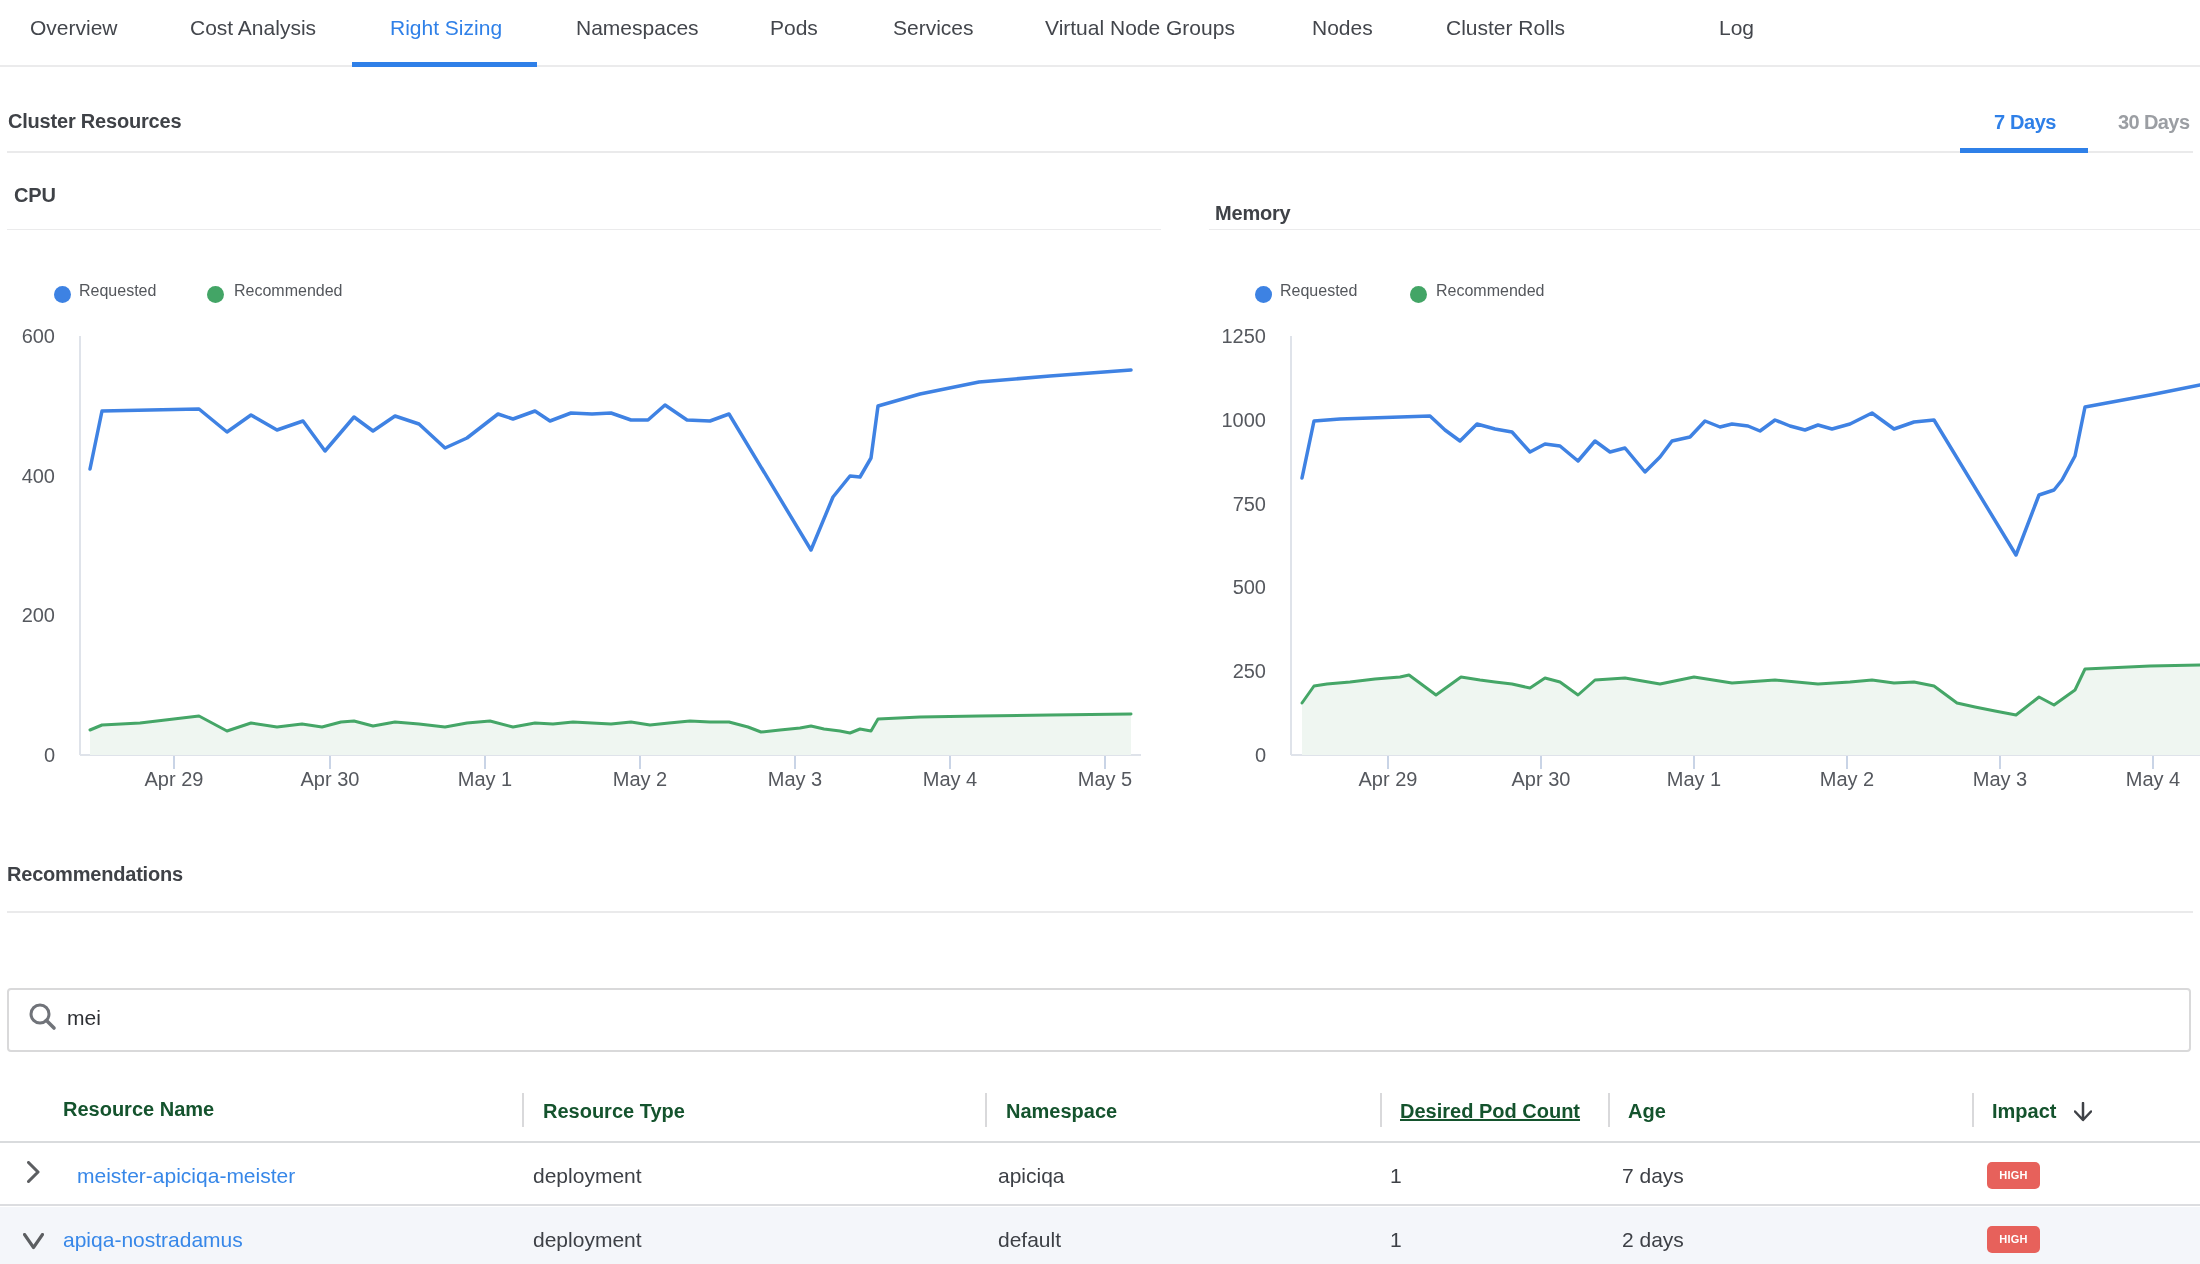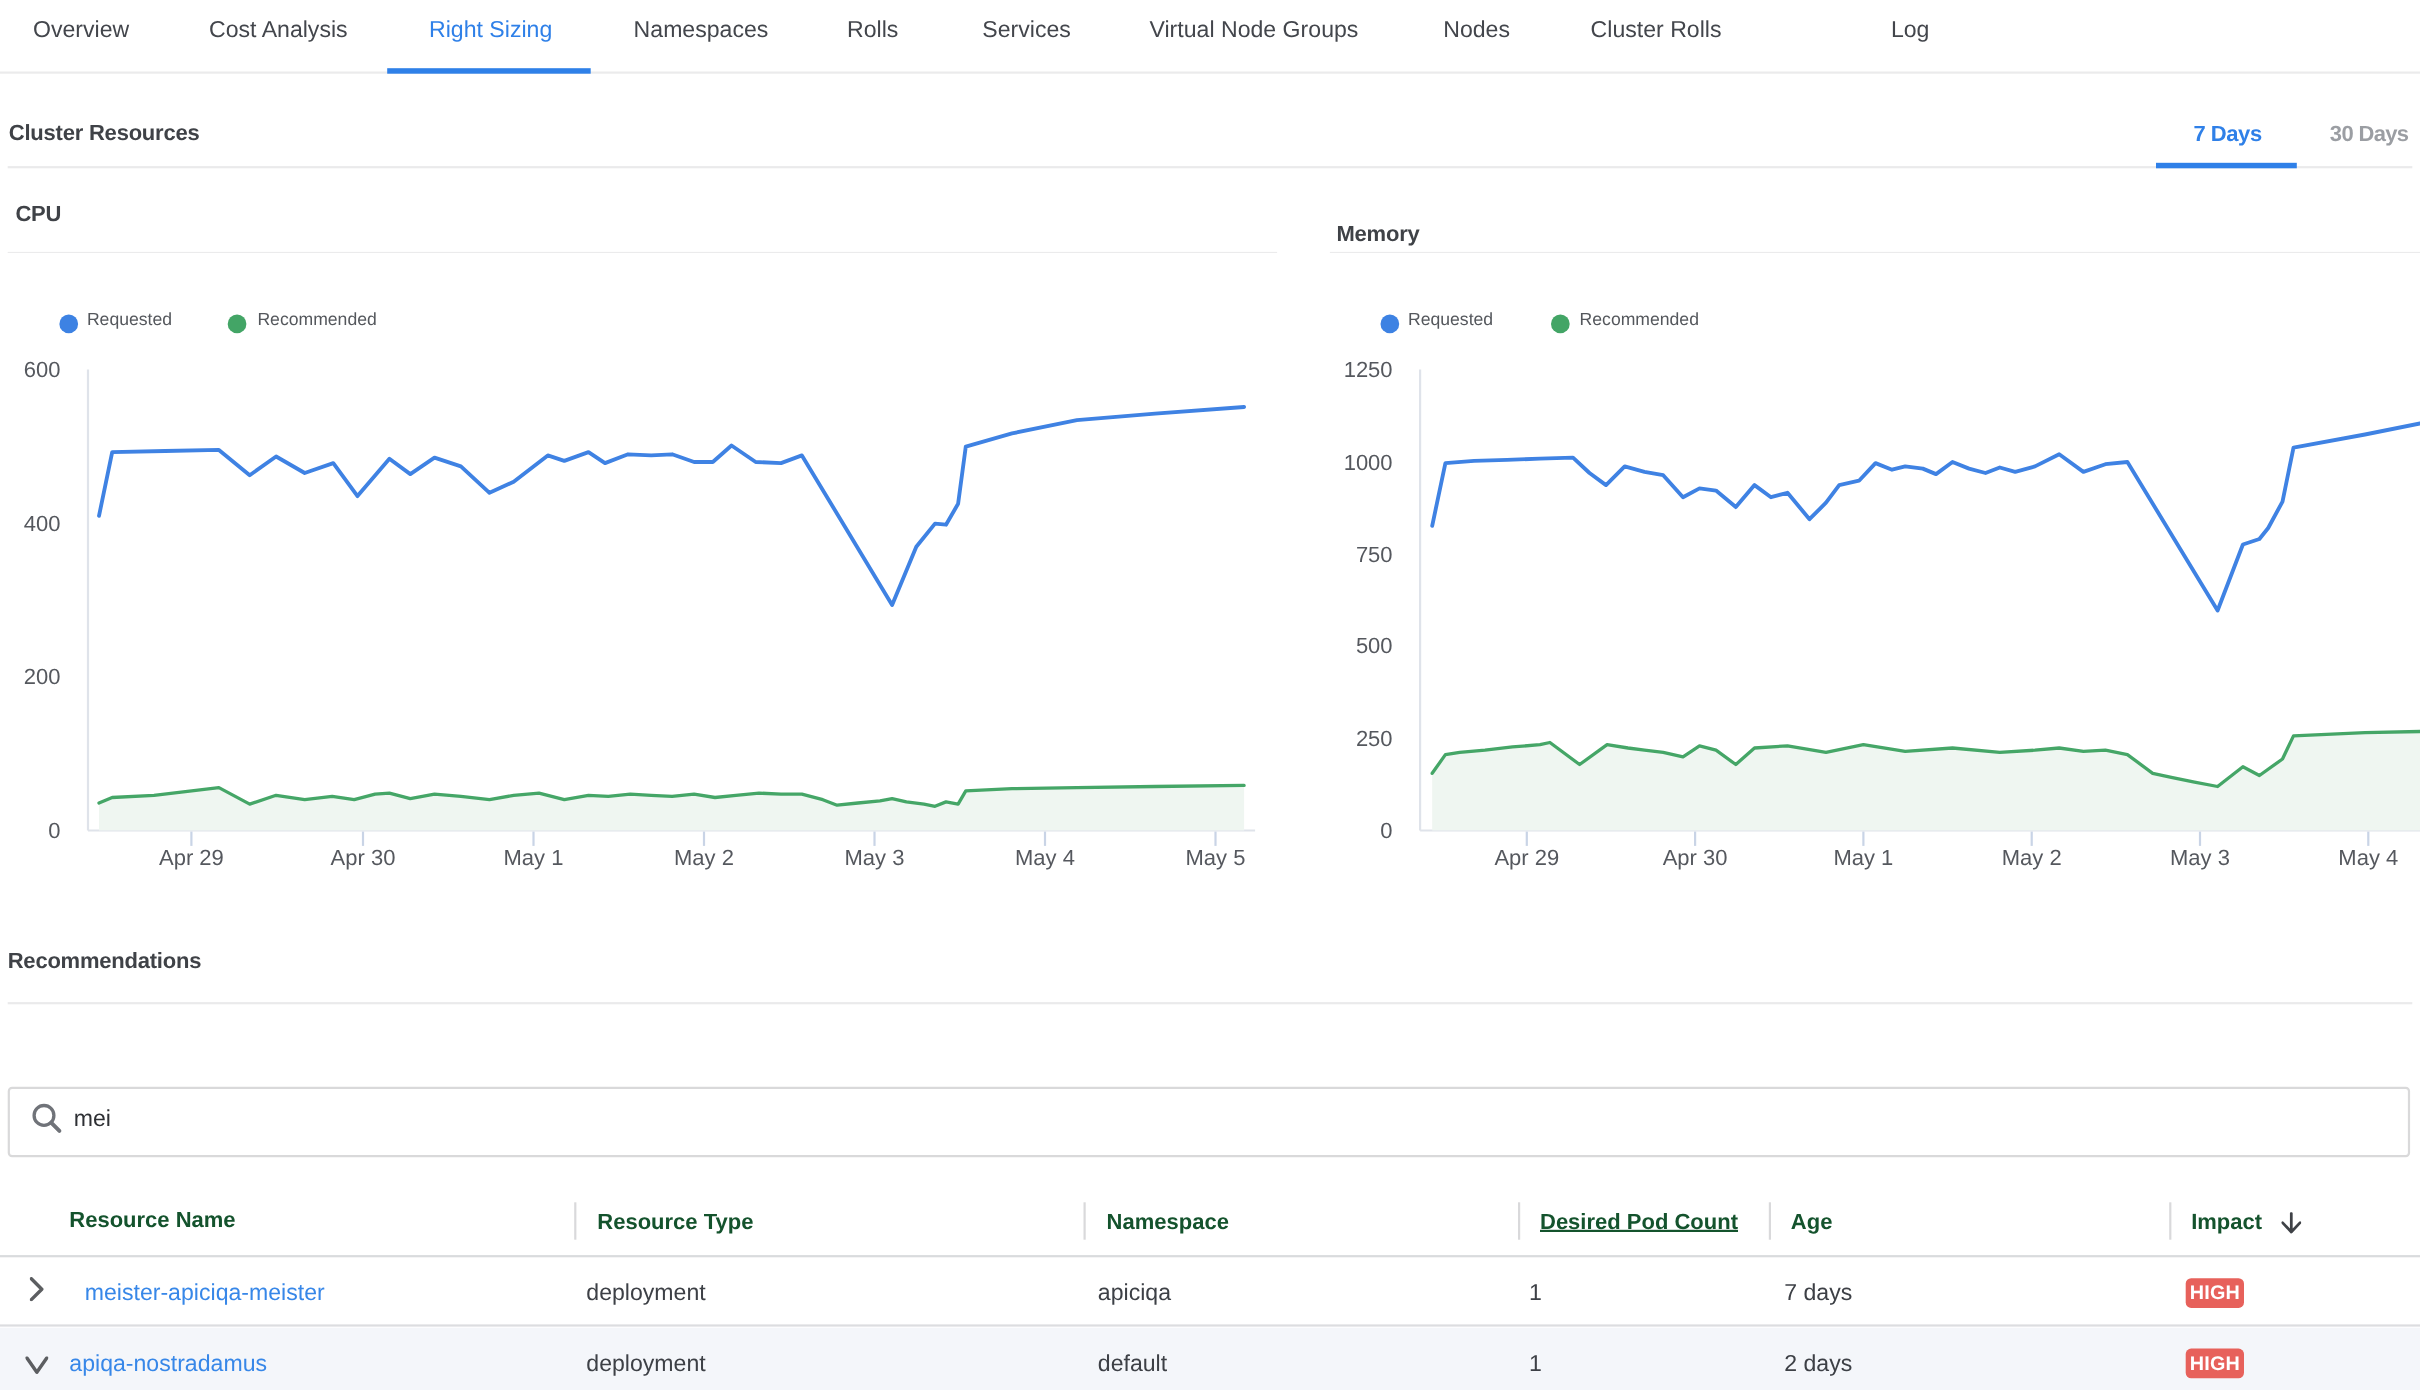--- a/index.html
+++ b/index.html
@@ -6,33 +6,33 @@
 #page{position:relative;width:2200px;height:1264px;overflow:hidden;background:#fff;padding-left:13px;}
 .abs{position:absolute;}
 .h2{font-size:20px;font-weight:bold;color:#3f4247;letter-spacing:-0.2px;}
 .tab{position:absolute;top:16px;font-size:21px;color:#43464c;white-space:nowrap;}
 .axlab{font-size:20px;fill:#55585e;}
 .xlab{font-size:20px;fill:#55585e;}
 .legtxt{font-size:16px;color:#54575c;}
 .hdr{position:absolute;font-size:20px;font-weight:bold;color:#14532d;white-space:nowrap;}
 .cell{position:absolute;font-size:21px;color:#3d4046;white-space:nowrap;}
 .link{color:#3787e8;}
-.badge{position:absolute;width:53px;height:27px;background:#e7615b;border-radius:5px;color:#fff;font-size:18px;font-weight:bold;text-align:center;line-height:27px;letter-spacing:0.2px;}
+.badge{position:absolute;width:53px;height:27px;background:#e7615b;border-radius:5px;color:#fff;font-size:11px;font-weight:bold;text-align:center;line-height:27px;letter-spacing:0.2px;}
 .vsep{position:absolute;width:2px;height:34px;background:#d9d9db;top:1093px;}
 </style>
 </head>
 <body>
 <div id="page">
 
 <div class="abs" style="left:0;top:0;width:2200px;height:65px;border-bottom:2px solid #ebebec;"></div>
 <div class="tab" style="left:30px;">Overview</div>
 <div class="tab" style="left:190px;">Cost Analysis</div>
 <div class="tab" style="left:390px;color:#2f80e8;">Right Sizing</div>
 <div class="tab" style="left:576px;">Namespaces</div>
-<div class="tab" style="left:770px;">Rolls</div>
+<div class="tab" style="left:770px;">Pods</div>
 <div class="tab" style="left:893px;">Services</div>
 <div class="tab" style="left:1045px;">Virtual Node Groups</div>
 <div class="tab" style="left:1312px;">Nodes</div>
 <div class="tab" style="left:1446px;">Cluster Rolls</div>
 <div class="tab" style="left:1719px;">Log</div>
 <div class="abs" style="left:352px;top:62px;width:185px;height:5px;background:#2f80e8;"></div>
 
 <div class="abs h2" style="left:8px;top:110px;">Cluster Resources</div>
 <div class="abs" style="left:7px;top:151px;width:2186px;height:2px;background:#eaeaeb;"></div>
 <div class="abs" style="left:1994px;top:111px;font-size:20px;font-weight:bold;color:#2f80e8;letter-spacing:-0.4px;">7 Days</div>

